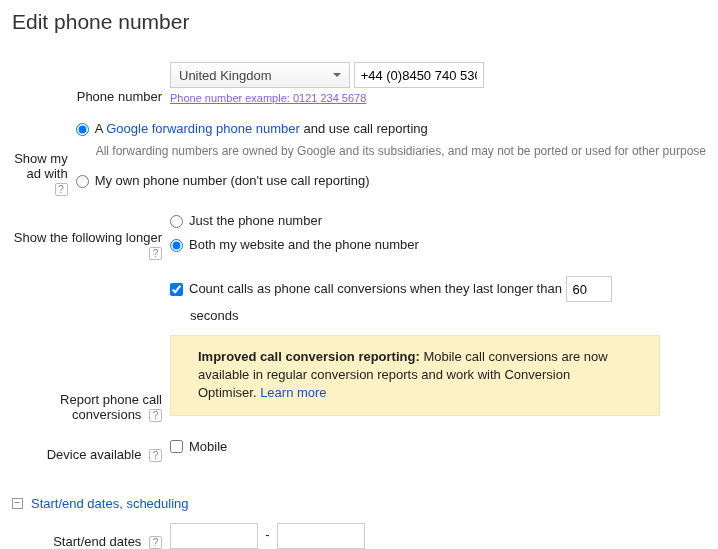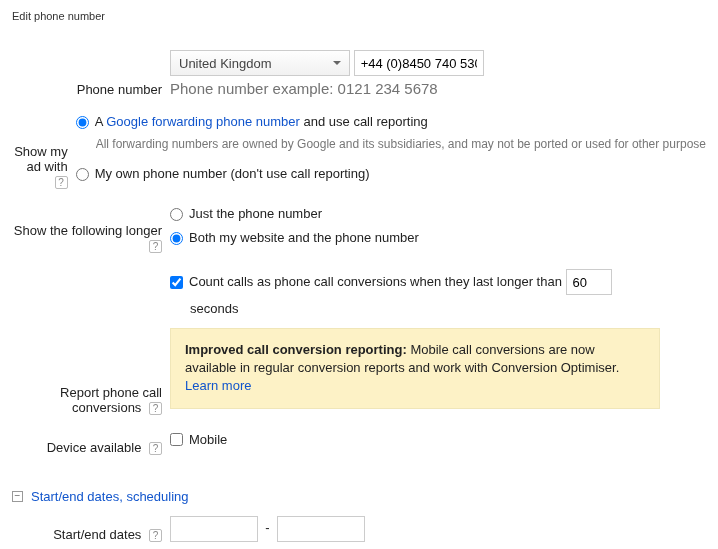--- a/index.html
+++ b/index.html
@@ -6,21 +6,21 @@
 body {
   margin: 0;
   padding: 10px 12px;
   font-family: Arial, Helvetica, sans-serif;
   font-size: 13px;
   color: #222;
   background: #fff;
   width: 718px;
 }
 .title {
-  font-size: 11px;
+  font-size: 21px;
   font-weight: 400;
   margin-bottom: 28px;
   color: #333;
 }
 .row {
   display: flex;
   align-items: flex-end;
   margin-bottom: 16px;
 }
 .label-col {
@@ -71,37 +71,38 @@
   height: 26px;
   padding: 0 6px;
   border: 1px solid #ccc;
   font-size: 13px;
   vertical-align: middle;
 }
 .text-input.wide { width: 130px; }
 .text-input.small { width: 46px; }
 .text-input.date { width: 88px; }
 .hint {
-  color: #737373;
-  font-size: 15px;
+  color: #8b5cf6;
+  font-size: 11px;
   margin-top: 4px;
+  text-decoration: underline;
 }
 .radio-line, .check-line {
   display: flex;
   align-items: center;
   margin-bottom: 6px;
   line-height: 18px;
 }
 .radio-line input, .check-line input { margin: 0 6px 0 0; }
 a.link { color: #1155cc; text-decoration: none; }
 .disclaimer { color: #777; font-size: 12px; margin: 4px 0 14px 20px; white-space: nowrap; overflow: hidden; }
 .notice {
   background: #fdf2c6;
   border: 1px solid #f0e6b8;
-  padding: 12px 14px;
+  padding: 12px 27px;
   margin: 12px 0 6px 0;
   max-width: 490px;
   line-height: 1.4;
 }
 .notice strong { font-weight: bold; }
 .collapse-toggle {
   display: inline-flex;
   align-items: center;
   color: #1155cc;
   cursor: pointer;

